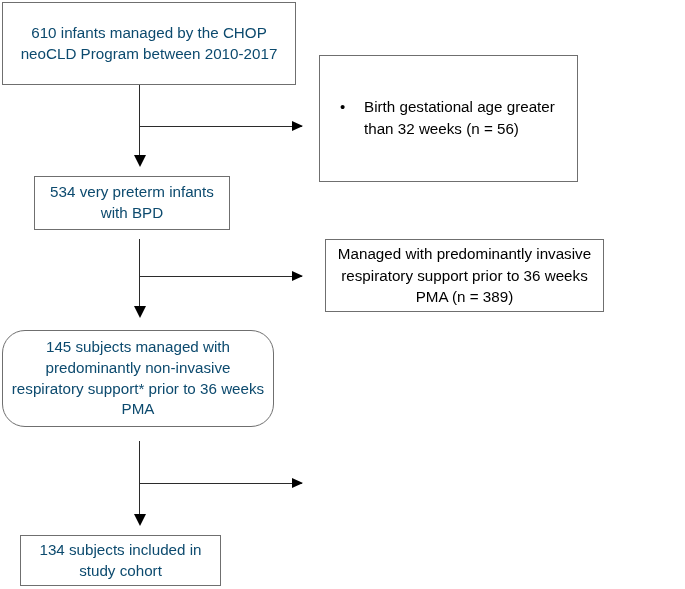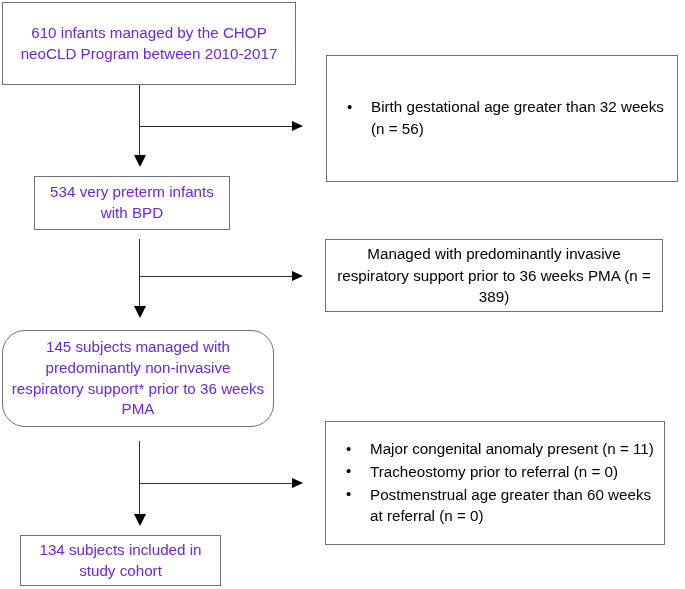--- a/index.html
+++ b/index.html
@@ -20,21 +20,21 @@
     overflow: hidden;
   }
   .node-box {
     position: absolute;
     box-sizing: border-box;
     border: 1.3px solid #6f6f6f;
     background: #ffffff;
     display: flex;
     align-items: center;
     justify-content: center;
-    color: #6d28d9;
+    color: #0c4a6e;
     font-size: 15.2px;
     line-height: 1.38;
     text-align: center;
     padding: 4px 8px;
   }
   .node-box .node-text {
     display: block;
     width: 100%;
     white-space: pre-line;
   }
@@ -107,53 +107,46 @@
 
   <div class="node-box" style="left:2px; top:2px; width:294px; height:83px;">
     <span class="node-text">610 infants managed by the CHOP neoCLD Program between 2010-2017</span>
   </div>
 
   <div class="v-line" style="left:139px; top:85px; height:76px;"></div>
   <div class="arrow-down" style="left:133.5px; top:155px;"></div>
   <div class="h-line" style="left:139px; top:126px; width:163px;"></div>
   <div class="arrow-right" style="left:292px; top:120.5px;"></div>
 
-  <div class="bullet-box" style="left:326px; top:55px; width:352px; height:127px;">
+  <div class="bullet-box" style="left:319px; top:55px; width:259px; height:127px;">
     <ul class="bullet-list">
       <li>Birth gestational age greater than 32 weeks (n = 56)</li>
     </ul>
   </div>
 
   <div class="node-box" style="left:34px; top:176px; width:196px; height:54px;">
     <span class="node-text">534 very preterm infants with BPD</span>
   </div>
 
   <div class="v-line" style="left:139px; top:239px; height:72px;"></div>
   <div class="arrow-down" style="left:133.5px; top:306px;"></div>
   <div class="h-line" style="left:139px; top:276px; width:163px;"></div>
   <div class="arrow-right" style="left:292px; top:270.5px;"></div>
 
-  <div class="bullet-box" style="left:325px; top:239px; width:338px; height:73px; padding:6px 8px;">
+  <div class="bullet-box" style="left:325px; top:239px; width:279px; height:73px; padding:6px 8px;">
     <div style="width:100%; text-align:center; font-size:15.2px; line-height:1.42;">Managed with predominantly invasive respiratory support prior to 36 weeks PMA (n = 389)</div>
   </div>
 
   <div class="node-box" style="left:2px; top:330px; width:272px; height:97px;border-radius:23px;">
     <span class="node-text">145 subjects managed with predominantly non-invasive respiratory support* prior to 36 weeks PMA</span>
   </div>
 
   <div class="v-line" style="left:139px; top:441px; height:79px;"></div>
   <div class="arrow-down" style="left:133.5px; top:514px;"></div>
   <div class="h-line" style="left:139px; top:483px; width:163px;"></div>
   <div class="arrow-right" style="left:292px; top:477.5px;"></div>
 
-  <div class="bullet-box" style="left:325px; top:421px; width:340px; height:124px;">
-    <ul class="bullet-list">
-      <li>Major congenital anomaly present (n = 11)</li>
-      <li>Tracheostomy prior to referral (n = 0)</li>
-      <li>Postmenstrual age greater than 60 weeks at referral (n = 0)</li>
-    </ul>
-  </div>
 
   <div class="node-box" style="left:20px; top:535px; width:201px; height:51px;">
     <span class="node-text">134 subjects included in study cohort</span>
   </div>
 
 </div>
 
 </body></html>

